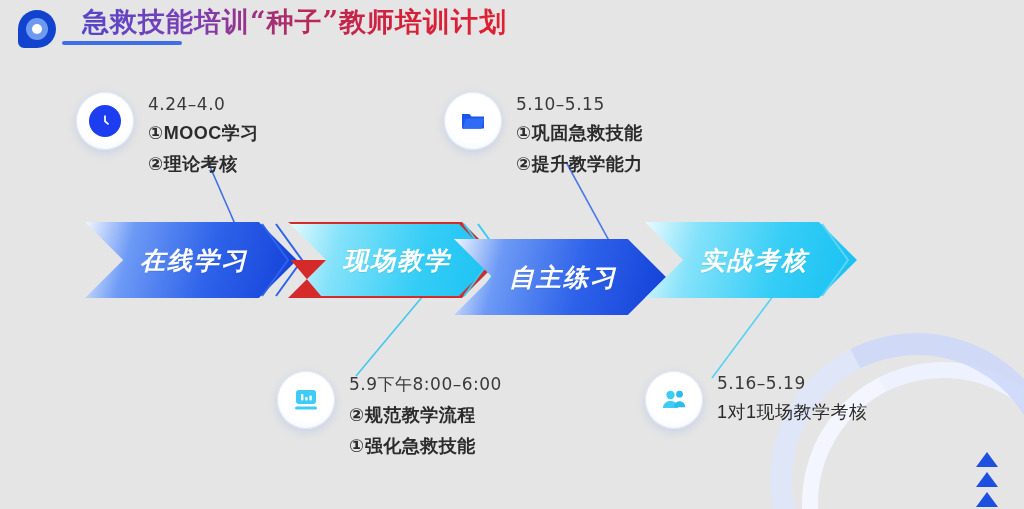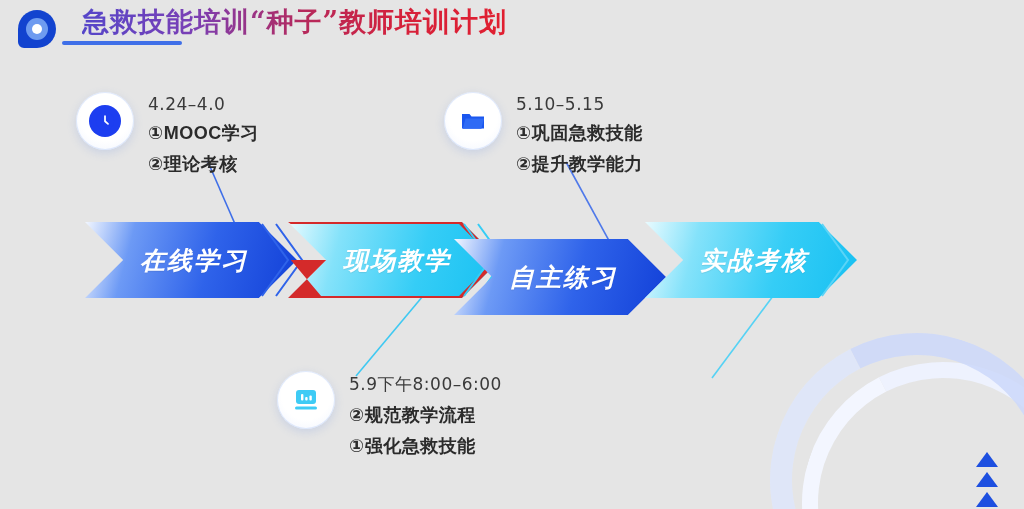--- a/index.html
+++ b/index.html
@@ -330,14 +330,31 @@
         </svg>
       </div>
     </div>
     <div class="text-block">
       <div class="co-date">5.9下午8:00–6:00</div>
       <div class="co-line">②规范教学流程</div>
       <div class="co-line">①强化急救技能</div>
     </div>
   </div>
 
+  <div class="callout" style="left:645px; top:371px;">
+    <div class="icon-wrap">
+      <div class="icon-halo"></div>
+      <div class="icon-flat">
+        <svg width="28" height="24" viewBox="0 0 28 24">
+          <circle cx="10.5" cy="7" r="4.2" fill="#3ecbf5"></circle>
+          <path d="M3 20 c0-4.3 3.4-7 7.5-7 s7.5 2.7 7.5 7 Z" fill="#3ecbf5"></path>
+          <circle cx="19.5" cy="6.2" r="3.4" fill="#2bbcec"></circle>
+          <path d="M14 19.2 c0-3.7 2.6-6 5.6-6 s5.6 2.3 5.6 6 Z" fill="#2bbcec"></path>
+        </svg>
+      </div>
+    </div>
+    <div class="text-block">
+      <div class="co-date">5.16–5.19</div>
+      <div class="co-line plain">1对1现场教学考核</div>
+    </div>
+  </div>
 
 </div>
 
 </body></html>

